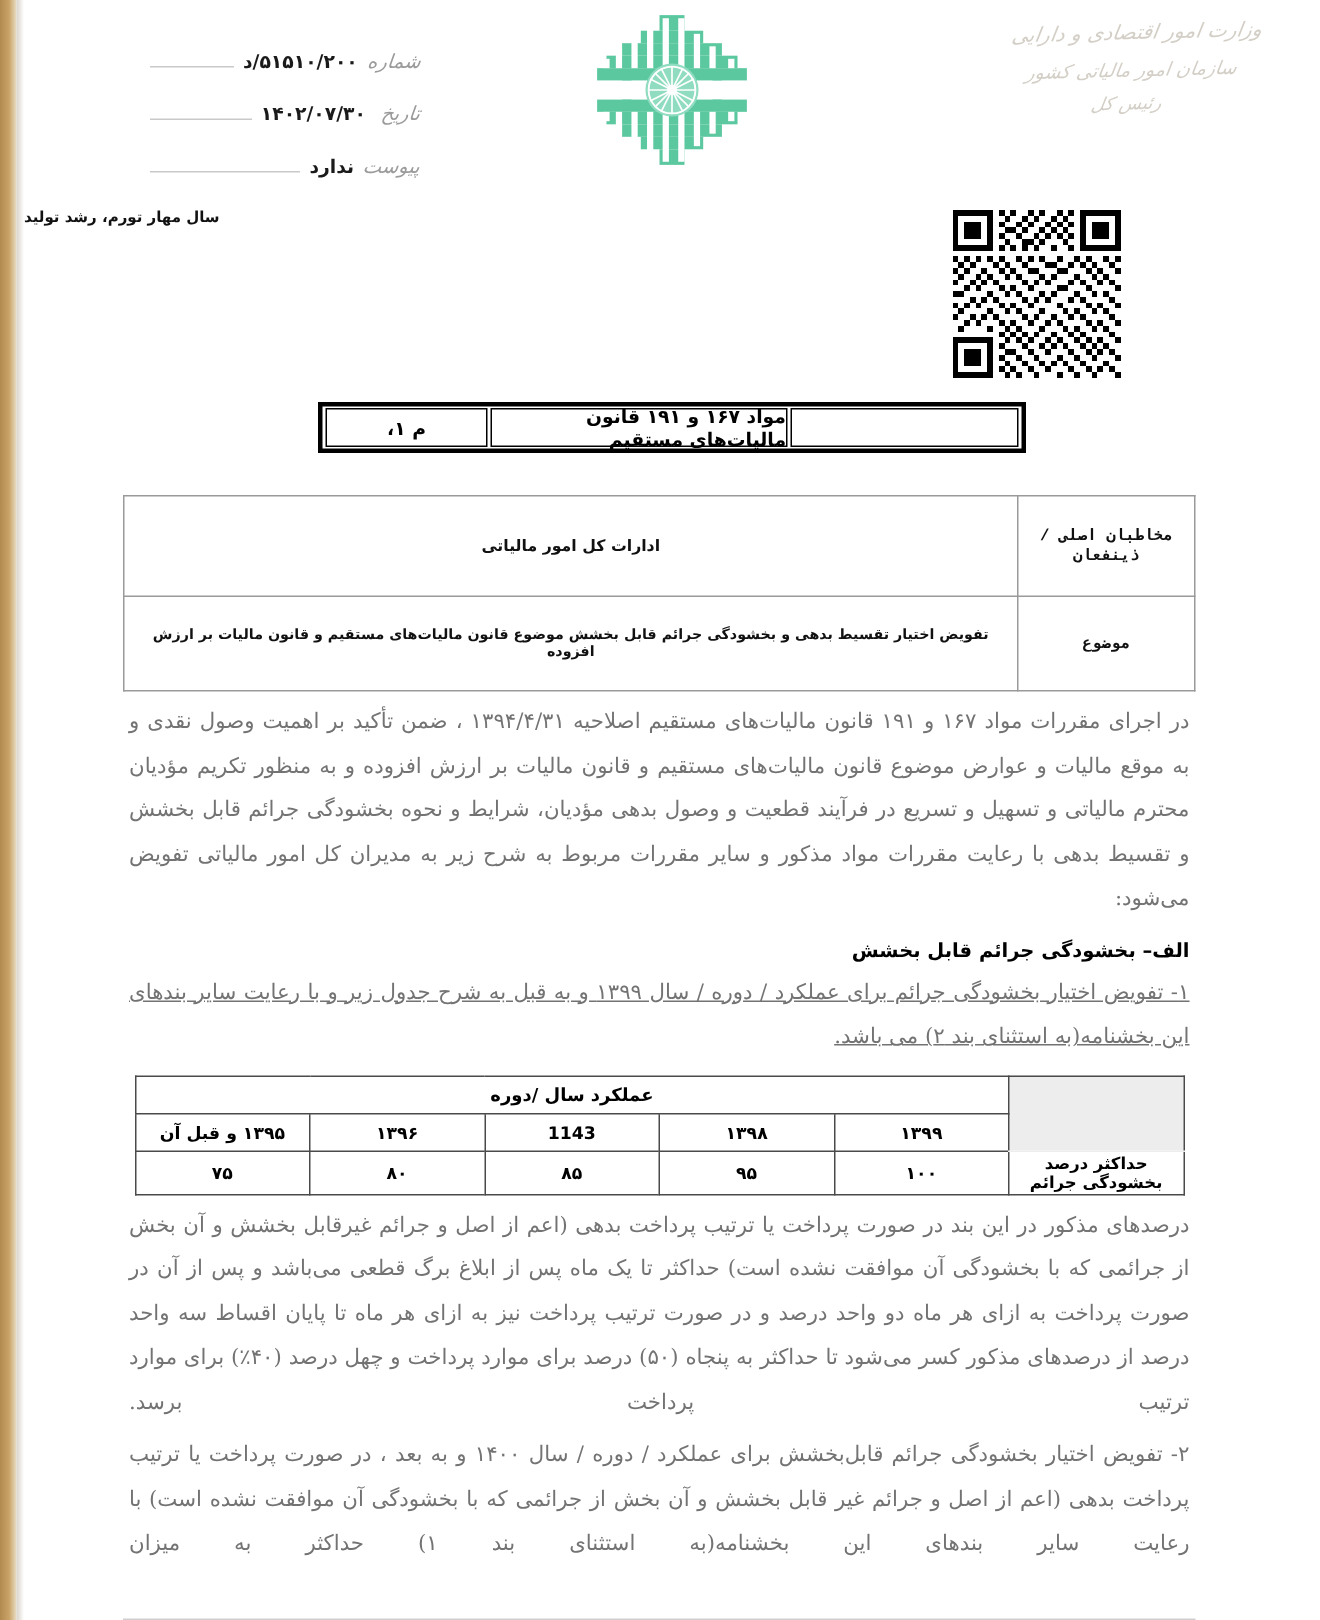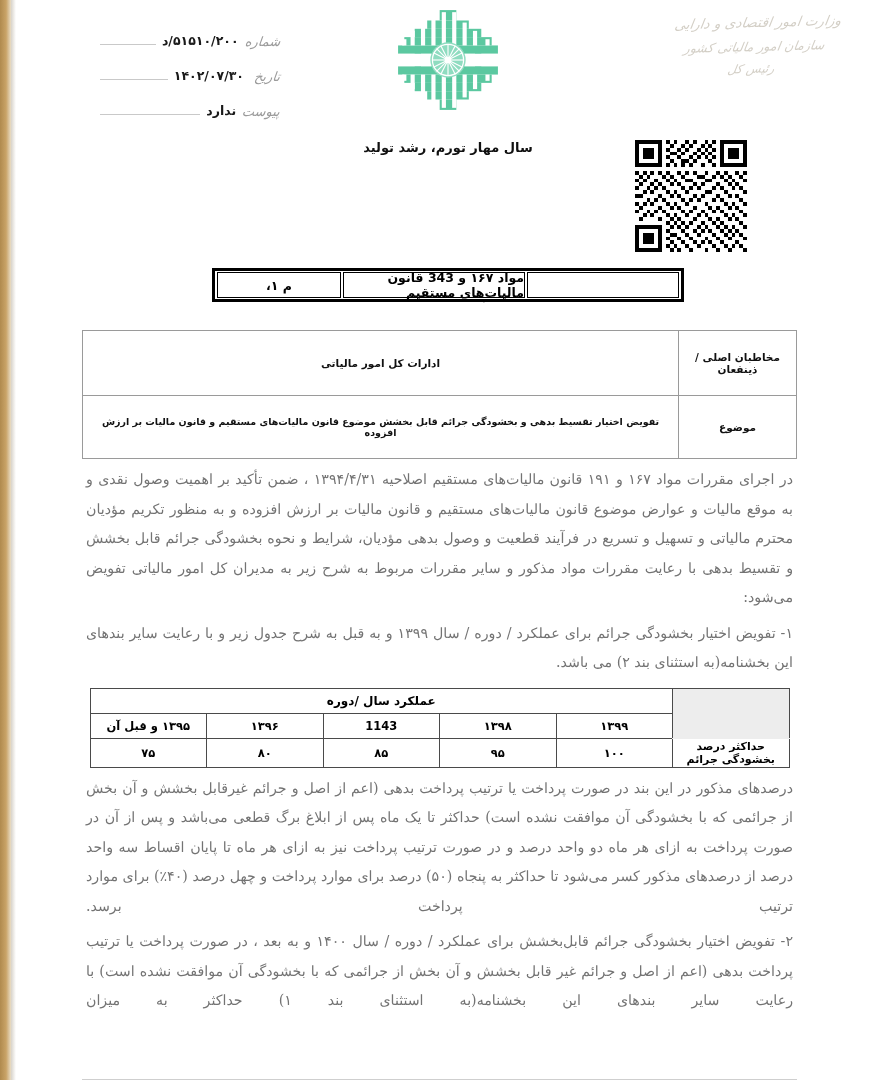--- a/index.html
+++ b/index.html
@@ -110,22 +110,22 @@
     top: 140px;
     width: 126px;
     height: 112px;
   }
   .qr svg { display: block; width: 100%; height: 100%; }
 
   
   .slogan {
     position: absolute;
     left: 0; right: 0; top: 140px;
-    text-align: center;
-    font-size: 13px;
+    text-align: left;
+    font-size: 10px;
     font-weight: 700;
     color: #111;
   }
   .basmala {
     position: absolute;
     left: 0; right: 0; top: 192px;
     text-align: center;
     font-size: 13.5px;
     font-weight: 700;
     color: #111;
@@ -160,21 +160,21 @@
     align-items: center;
     justify-content: center;
     background: #fff;
     font-size: 12.5px;
     font-weight: 700;
     color: #000;
     margin: 0 1px;
   }
   .tb-empty { width: 152px; }
   .tb-main  { flex: 1; }
-  .tb-code  { width: 124px; }
+  .tb-code  { width: 108px; }
 
   
   .body-frame {
     position: absolute;
     left: 66px;
     top: 330px;
     width: 715px;
   }
 
   
@@ -188,38 +188,39 @@
     height: 37px;
     vertical-align: middle;
     font-size: 10.5px;
     font-weight: 700;
     color: #111;
     padding: 20px 8px;
   }
   .info-key {
     width: 118px;
     text-align: center;
+    font-family: Liberation Mono, monospace;
   }
   .info-val {
     text-align: center;
   }
   .info-val.sub { font-size: 9.5px; }
 
   
   .para {
     font-family: "DejaVu Serif", "Liberation Serif", serif;
     font-size: 14.2px;
     line-height: 2.08;
     color: #737373;
     text-align: justify;
     text-align-last: justify;
     margin: 6px 4px 0 4px;
     direction: rtl;
   }
-  .para.flush { text-align-last: right; }
+  .para.flush { text-align-last: right; text-decoration: underline; }
 
   .section-head {
     font-family: "DejaVu Sans", "Liberation Sans", sans-serif;
     font-size: 13px;
     font-weight: 700;
     color: #000;
     margin: 12px 4px 2px 4px;
     text-align: right;
     direction: rtl;
   }
@@ -405,41 +406,42 @@
         <path d="M9 28h1v1H9zM11 28h1v1h-1zM14 28h1v1h-1zM18 28h1v1h-1zM21 28h1v1h-1zM24 28h1v1h-1zM28 28h1v1h-1z"></path>
       </g>
     </svg>
   </div>
 
   <div class="slogan">سال مهار تورم، رشد تولید</div>
   <div class="doctype">بخشنامه</div>
 
   <div class="titlebox">
     <div class="titlebox-cell tb-empty"></div>
-    <div class="titlebox-cell tb-main">مواد ۱۶۷ و 343 قانون مالیات‌های مستقیم</div>
+    <div class="titlebox-cell tb-main">مواد ۱۶۷ و ۱۹۱ قانون مالیات‌های مستقیم</div>
     <div class="titlebox-cell tb-code">م ۱،</div>
   </div>
 
   <div class="body-frame">
 
     <table class="info-table">
       <tbody>
           <tr>
         <td class="info-key">مخاطبان اصلی / ذینفعان</td>
         <td class="info-val">ادارات کل امور مالیاتی</td>
       </tr>
       <tr>
         <td class="info-key">موضوع</td>
         <td class="info-val sub">تفویض اختیار تقسیط بدهی و بخشودگی جرائم قابل بخشش موضوع قانون مالیات‌های مستقیم و قانون مالیات بر ارزش افزوده</td>
       </tr>
     </tbody>
       </table>
 
     <p class="para">در اجرای مقررات  مواد ۱۶۷ و ۱۹۱ قانون مالیات‌های مستقیم اصلاحیه ۱۳۹۴/۴/۳۱ ، ضمن تأکید بر اهمیت وصول نقدی و به موقع مالیات و عوارض موضوع قانون مالیات‌های مستقیم و قانون مالیات بر ارزش افزوده و به منظور تکریم مؤدیان محترم مالیاتی و تسهیل و تسریع در فرآیند قطعیت و وصول بدهی مؤدیان، شرایط و نحوه بخشودگی جرائم قابل بخشش و تقسیط بدهی با رعایت مقررات مواد مذکور و سایر مقررات مربوط به شرح زیر  به مدیران کل امور مالیاتی تفویض می‌شود:</p>
 
+    <div class="section-head">الف– بخشودگی جرائم قابل بخشش</div>
 
     <p class="para flush">۱- تفویض اختیار بخشودگی جرائم برای عملکرد / دوره / سال ۱۳۹۹ و به قبل به شرح جدول زیر و با رعایت سایر بندهای این بخشنامه(به استثنای بند ۲)  می باشد.</p>
 
     <table class="data-table">
       <tbody>
           <tr>
         <td class="corner" rowspan="2"></td>
         <th class="span-head" colspan="5">عملکرد سال /دوره</th>
       </tr>
       <tr>

